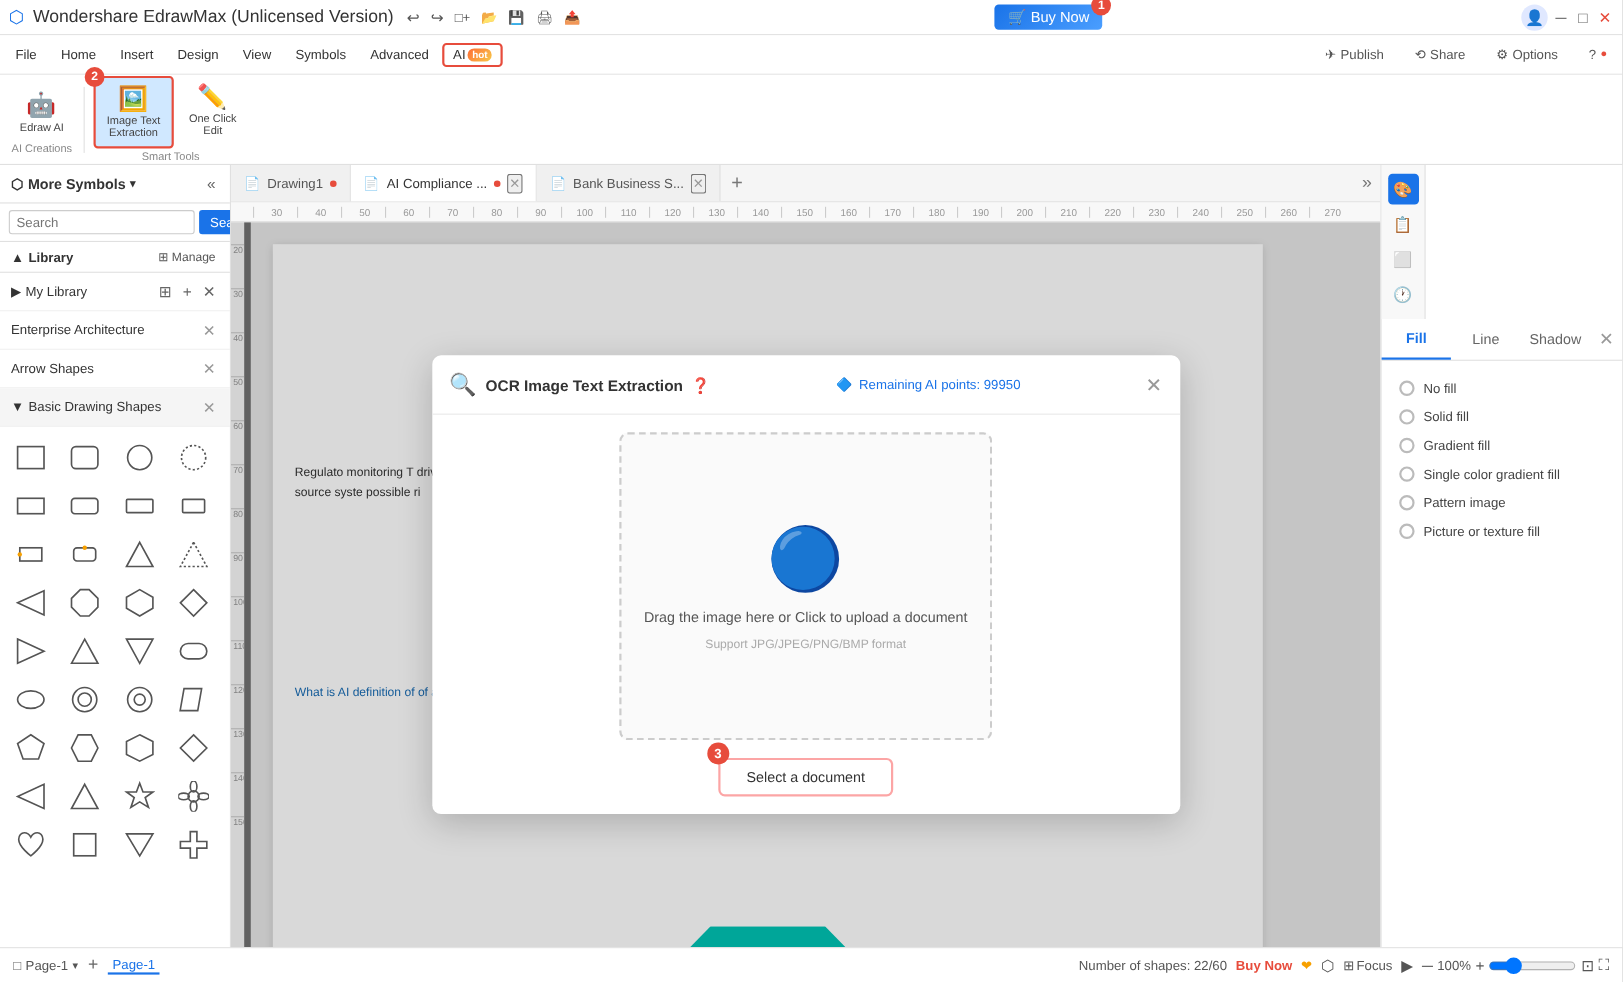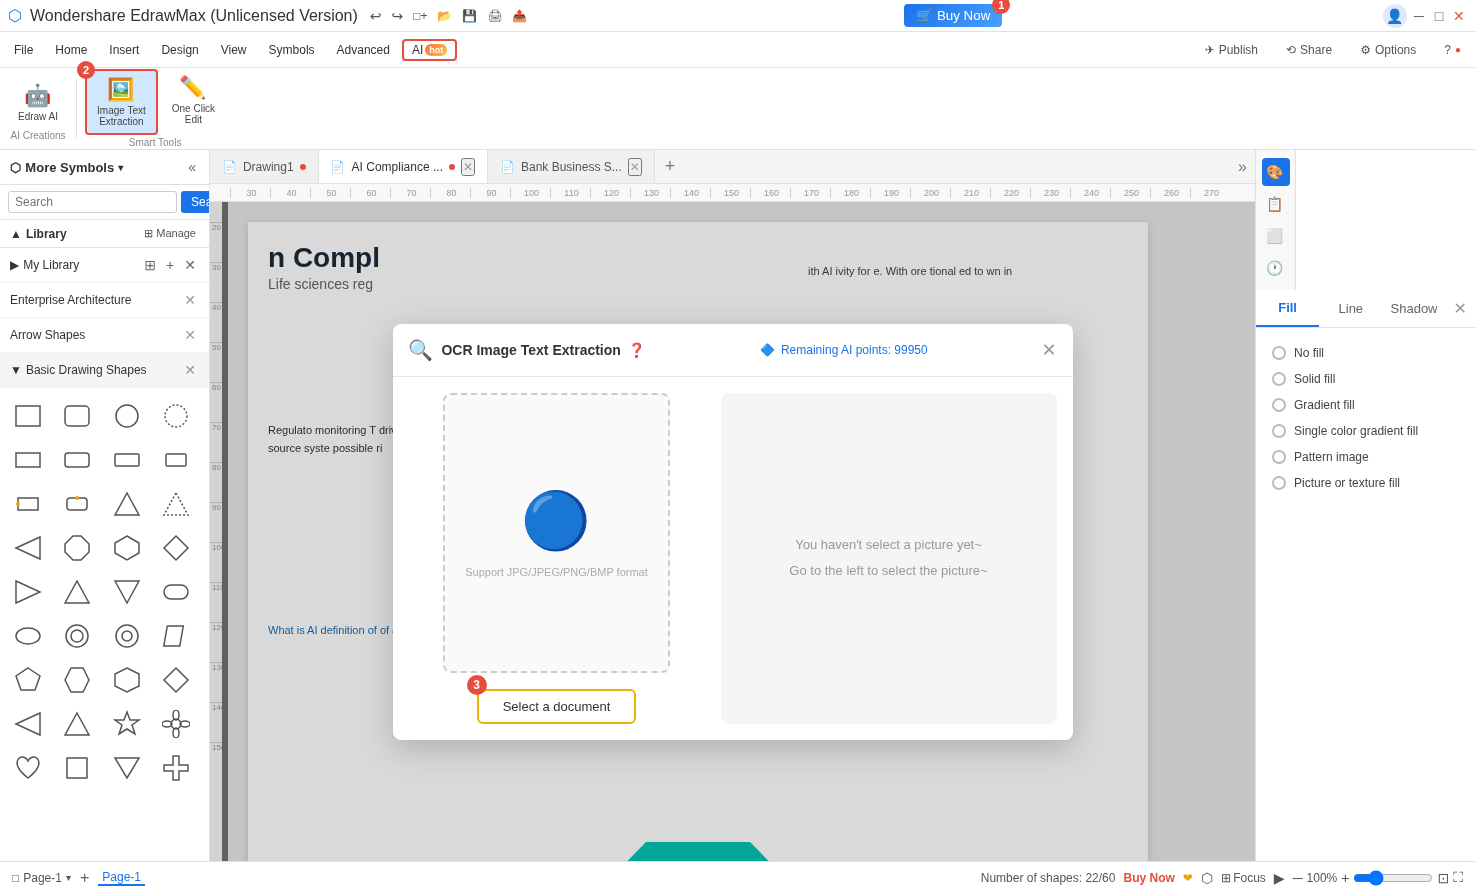--- a/index.html
+++ b/index.html
@@ -331,21 +331,21 @@
       justify-content: center;
       padding: 20px;
       gap: 12px;
       min-height: 280px;
       background: #fafafa;
       cursor: pointer;
     }
     .upload-text { font-size: 13px; color: #555; text-align: center; }
     .upload-format { font-size: 11px; color: #aaa; }
     .select-doc-btn {
-      border: 2px solid #eab308;
+      border: 2px solid #fca5a5;
       background: white;
       color: #333;
       padding: 8px 24px;
       border-radius: 6px;
       cursor: pointer;
       font-size: 13px;
       margin-top: 4px;
       position: relative;
     }
     .preview-zone {
@@ -889,35 +889,28 @@
             <div style="height:40px; border-top:1px solid #ccc; padding-left:2px;">100</div>
             <div style="height:40px; border-top:1px solid #ccc; padding-left:2px;">110</div>
             <div style="height:40px; border-top:1px solid #ccc; padding-left:2px;">120</div>
             <div style="height:40px; border-top:1px solid #ccc; padding-left:2px;">130</div>
             <div style="height:40px; border-top:1px solid #ccc; padding-left:2px;">140</div>
             <div style="height:40px; border-top:1px solid #ccc; padding-left:2px;">150</div>
           </div>
         </div>
         <div class="canvas-content" style="margin-left:38px;">
 
-          <div style="position:absolute; top:20px; left:20px;">
-            <div style="font-size:28px; font-weight:bold; color:#1a2a3a;">n Compl</div>
-            <div style="font-size:14px; color:#666; margin-top:2px;">Life sciences reg</div>
-          </div>
 
           <div class="canvas-left-text">
             <p style="color:#333;">Regulato monitoring T driven con programs sampling transaction source syste possible ri</p>
           </div>
           <div class="canvas-left-text2">
             <p style="color:#1a6db5; font-weight:500;">What is AI definition of of a mach intelligent h</p>
           </div>
 
-          <div class="right-side-text">
-            <p>ith AI ivity for e. With ore tional ed to wn in</p>
-          </div>
 
           <div class="teal-shape"></div>
         </div>
 
         <div class="modal-overlay">
           <div class="modal">
             <div class="modal-header">
               <div class="modal-title-area">
                 <span style="font-size:20px;">🔍</span>
                 <span class="modal-title">OCR Image Text Extraction</span>
@@ -927,34 +920,29 @@
                 <span>🔷</span>
                 <span>Remaining AI points: 99950</span>
               </div>
               <button class="modal-close">✕</button>
             </div>
             <div class="modal-body">
 
               <div style="flex:1; display:flex; flex-direction:column; align-items:center; gap:12px;">
                 <div class="upload-zone">
                   <div style="font-size:56px;">🔵</div>
+                  <div class="upload-text">Drag the image here or Click to upload a document</div>
                   <div class="upload-format">Support JPG/JPEG/PNG/BMP format</div>
                 </div>
                 <div style="position:relative;">
                   <button class="select-doc-btn">Select a document</button>
                   <div style="position:absolute; top:-10px; left:-10px; background:#e74c3c; color:white; border-radius:50%; width:20px; height:20px; font-size:12px; font-weight:bold; display:flex; align-items:center; justify-content:center;">3</div>
                 </div>
               </div>
 
-              <div class="preview-zone">
-                <div class="preview-text">
-                  <span style="white-space:pre-line;">You haven't select a picture yet~
-Go to the left to select the picture~</span>
-                </div>
-              </div>
             </div>
           </div>
         </div>
       </div>
     </div>
   </div>
 
   <div class="right-panel">
 
     <div style="width:40px; background:#f8f8f8; border-right:1px solid #e0e0e0; display:flex; flex-direction:column; align-items:center; gap:4px; padding:8px 0;">

